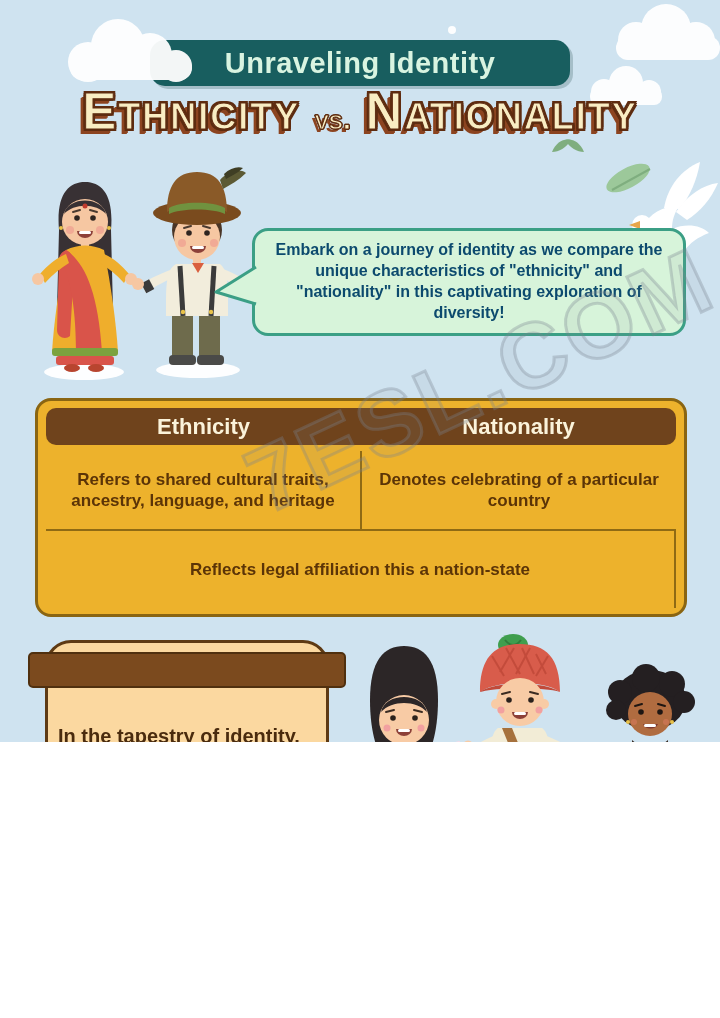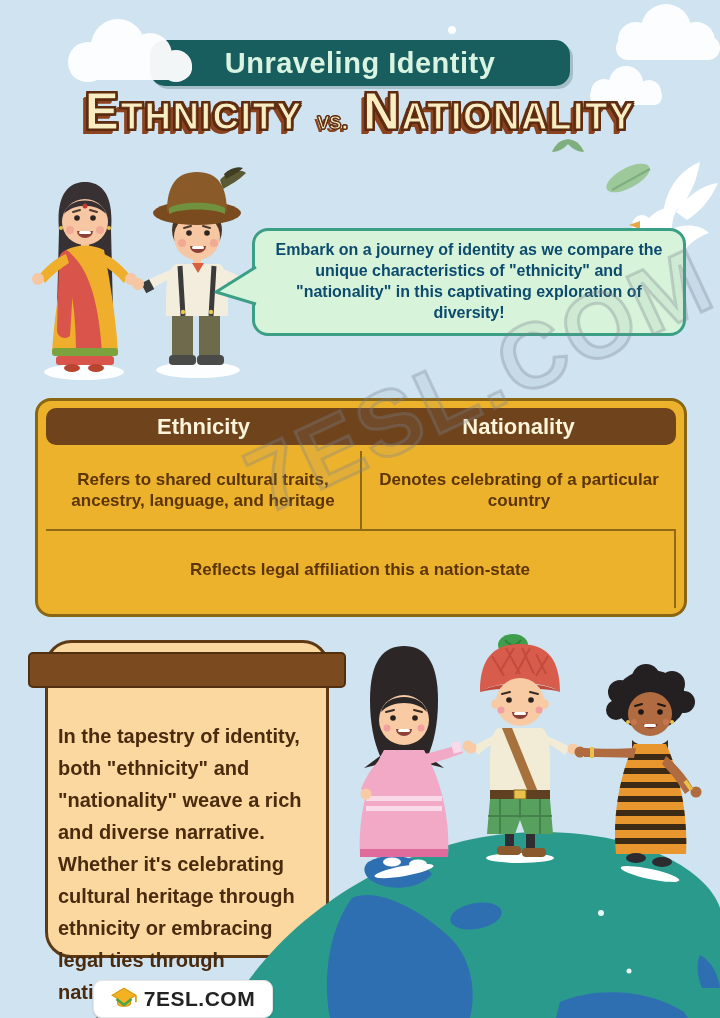--- a/index.html
+++ b/index.html
@@ -1,31 +1,31 @@
 <!DOCTYPE html>
 <html><head>
 <meta charset="utf-8">
 <style>
   html,body{margin:0;padding:0;}
   body{font-family:"Liberation Sans",sans-serif;}
-  .poster{position:relative;width:720px;height:1018px;background:#cfe3f0;overflow:hidden;text-decoration:underline;}
+  .poster{position:relative;width:720px;height:742px;background:#cfe3f0;overflow:hidden;text-decoration:underline;}
   
   .banner{position:absolute;left:150px;top:40px;width:420px;height:46px;background:#185e5f;
     border-radius:15px;display:flex;align-items:center;justify-content:center;
     color:#d9f4e1;font-size:29px;font-weight:bold;letter-spacing:0.5px;
     box-shadow:3px 3px 0 rgba(20,60,60,0.22);}
   
   .title{position:absolute;left:0;top:82px;width:720px;text-align:center;white-space:nowrap;
     color:#f9edc3;font-weight:bold;z-index:5;}
   .title .word{font-size:51px;font-variant:small-caps;letter-spacing:2px;
     -webkit-text-stroke:1px #5e2c10;
     text-shadow:-2px 0 #5e2c10,2px 0 #5e2c10,0 -2px #5e2c10,0 2px #5e2c10,
       -2px -2px #5e2c10,2px -2px #5e2c10,-2px 2px #5e2c10,2px 2px #5e2c10,
       -4px 4px 0 #8c4420,-5px 5px 0 #8c4420;}
-  .title .vs{font-size:26px;font-variant:small-caps;margin:8px 10px;
+  .title .vs{font-size:30px;font-variant:small-caps;margin:8px 10px;
     -webkit-text-stroke:1px #5e2c10;
     text-shadow:-1px 0 #5e2c10,1px 0 #5e2c10,0 -1px #5e2c10,0 1px #5e2c10,-3px 3px 0 #8c4420;}
   
   .bubble{position:absolute;left:252px;top:228px;width:434px;height:108px;background:#d7f4da;
     border:3px solid #3b9f85;border-radius:16px;box-sizing:border-box;
     display:flex;align-items:center;justify-content:center;padding:6px 14px;
     text-align:center;font-weight:bold;font-size:16px;line-height:1.3;color:#0c4a6e;z-index:6;}
   .bubble-tail{position:absolute;left:205px;top:255px;z-index:7;}
   
   .watermark{position:absolute;left:200px;top:330px;width:560px;height:100px;

